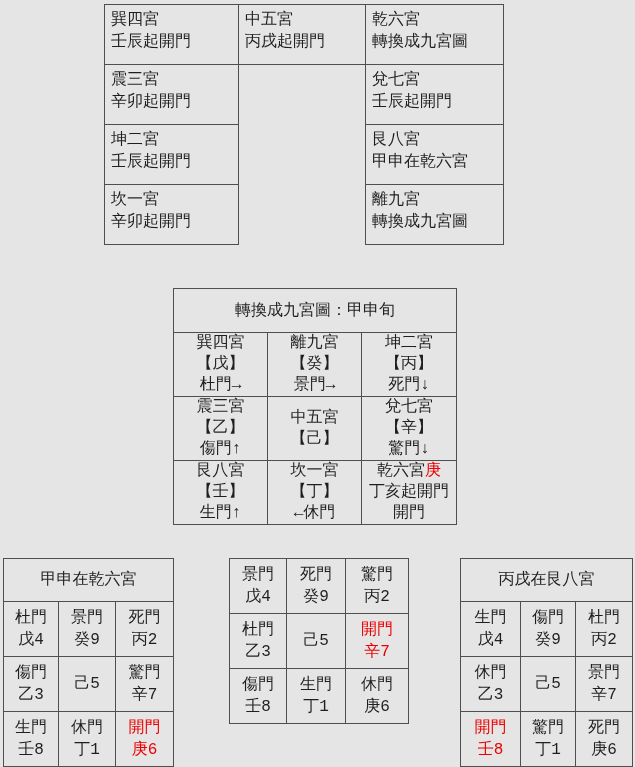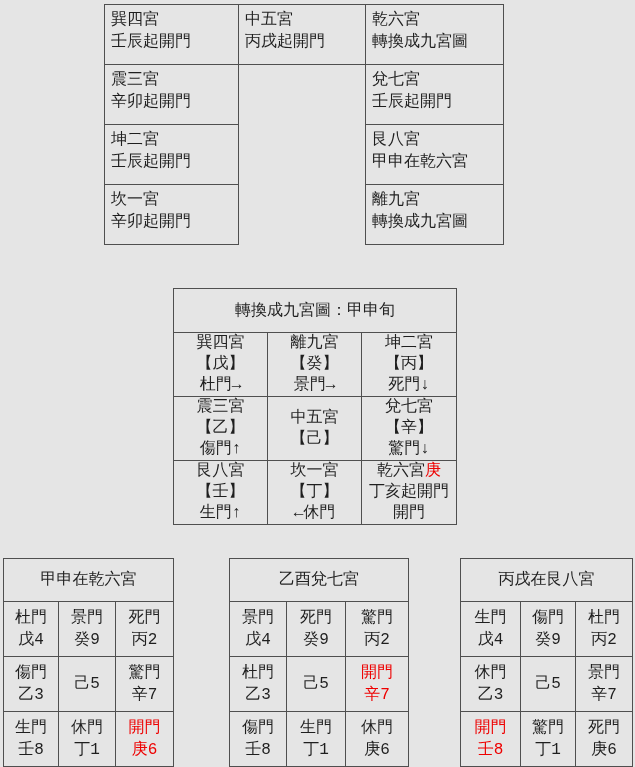--- a/index.html
+++ b/index.html
@@ -221,23 +221,20 @@
   </table>
 
   <table class="palace-table pt-2">
     <colgroup>
         <col style="width:57px">
         <col style="width:59px">
         <col style="width:63px">
       </colgroup>
     <tbody>
       <tr>
-        <td class="title-cell" colspan="3">乙酉兌七宮</td>
-      </tr>
-      <tr>
         <td class="p-cell">
             <div>景門</div>
             <div>戊4</div>
           </td>
         <td class="p-cell">
             <div>死門</div>
             <div>癸9</div>
           </td>
         <td class="p-cell">
             <div>驚門</div>

